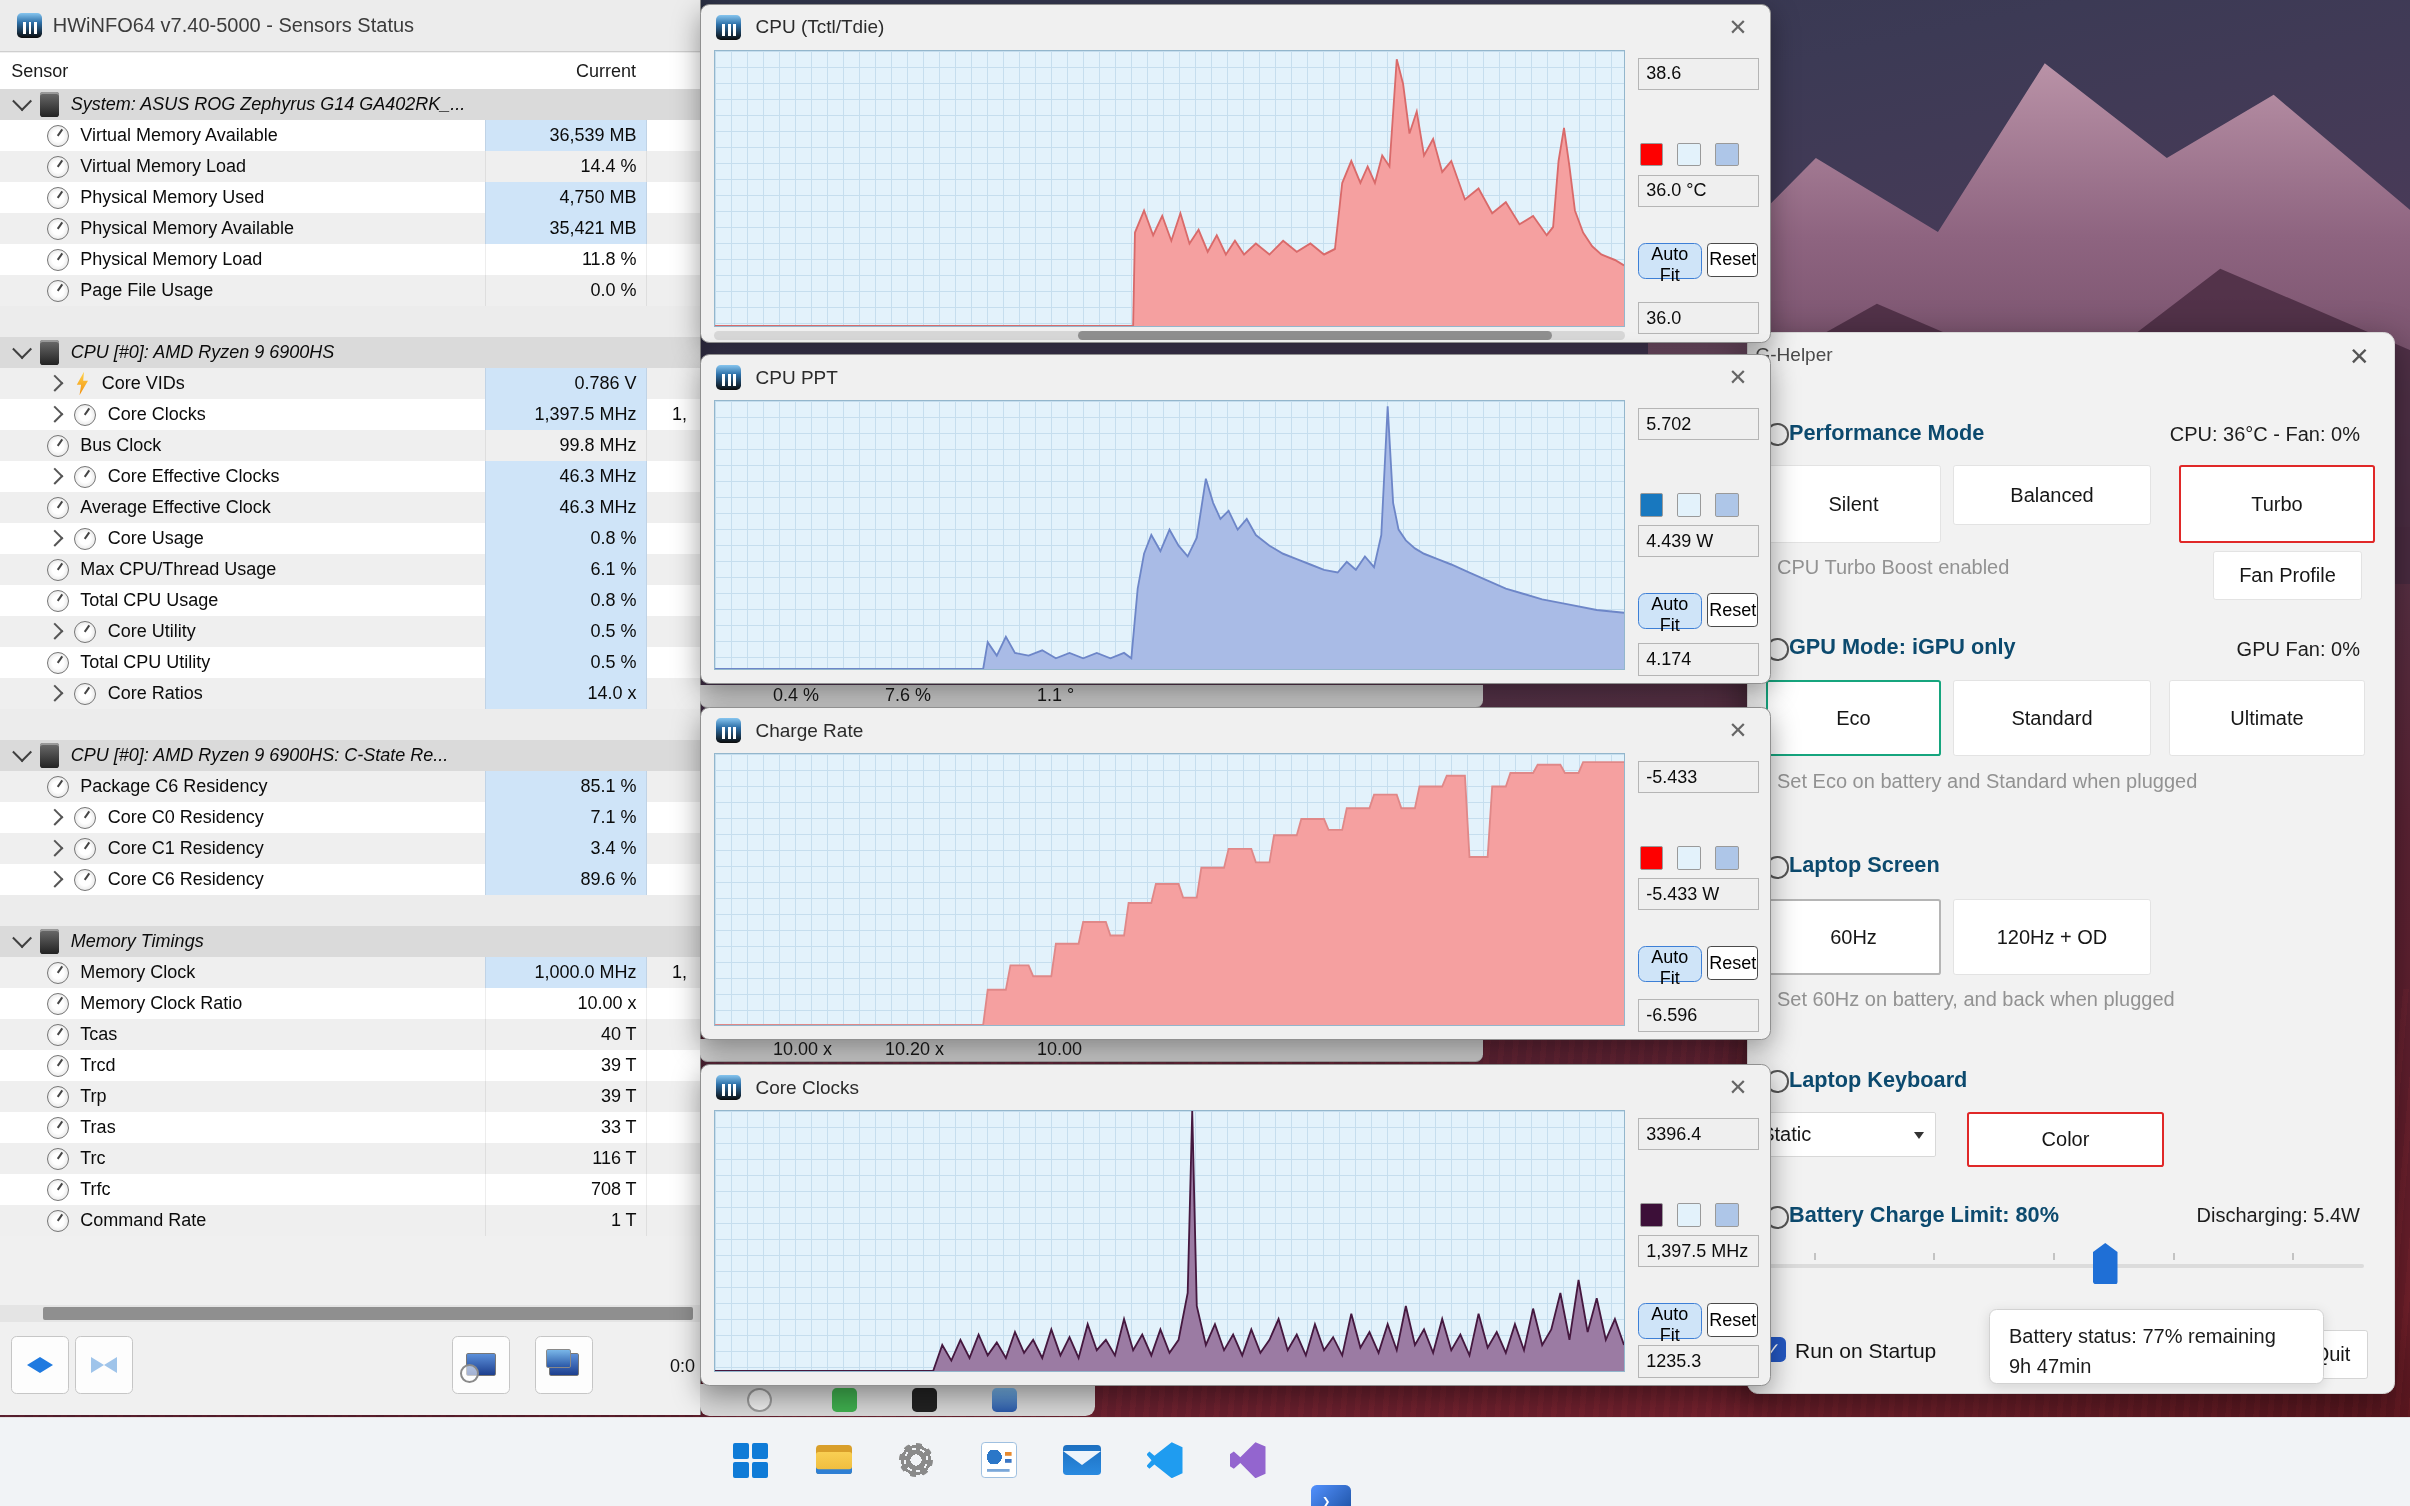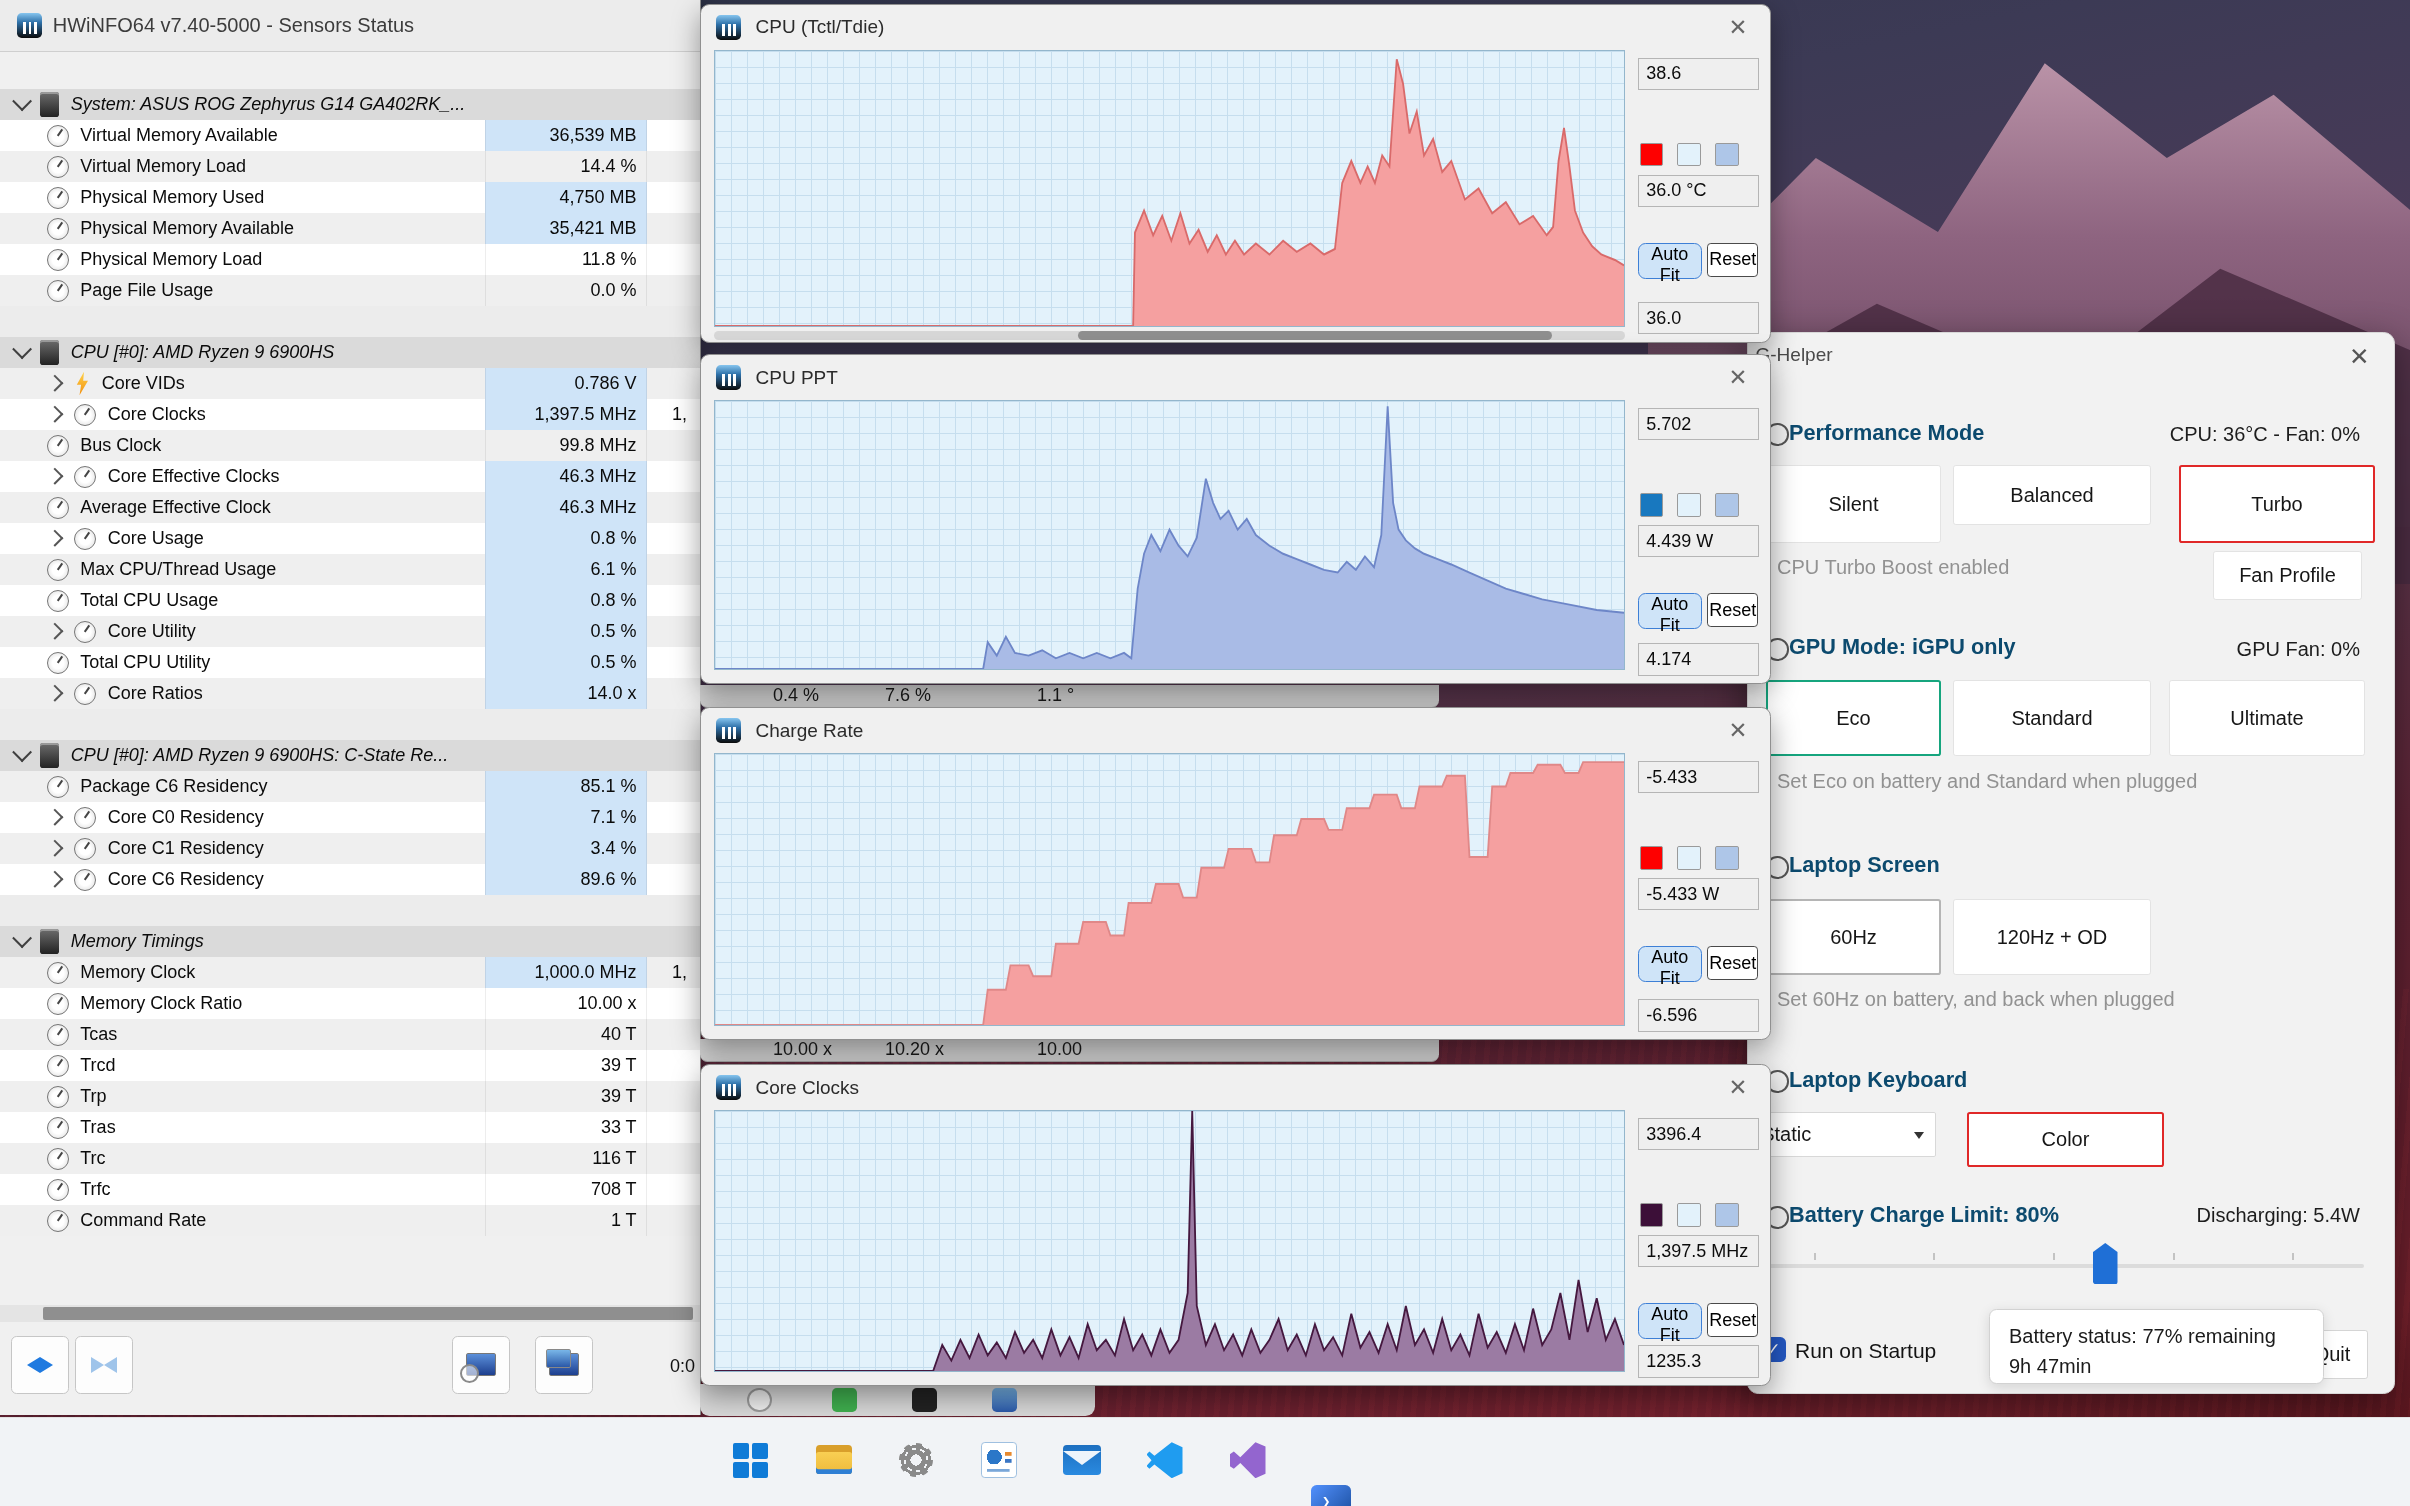--- a/index.html
+++ b/index.html
@@ -93,21 +93,21 @@
   .sw{width:21.7px;height:21.7px;border:0.9px solid #9a9a9a;border-radius:1.9px;}
   .sw2{background:#e3f2fb;} .sw3{background:#aec6e8;}
   .gbtns{position:absolute;top:185px;left:0;display:flex;gap:5.6px;}
   .autofit{width:64px;height:36px;background:#cfe4f8;border:1.9px solid #3d7fd6;border-radius:7.5px;
     font-size:18px;font-family:inherit;color:#000;padding:0;}
   .resetb{width:51px;height:34px;background:#fff;border:0.9px solid #4a4a4a;border-radius:3.8px;
     font-size:18px;font-family:inherit;color:#000;padding:0;}
 
   
   .strip{position:absolute;left:700px;width:739px;height:21.7px;background:#d4d4d4;z-index:25;
-    border-bottom:0.9px solid #a8a8a8;border-radius:0 0 7.5px 7.5px;font-size:18px;color:#1a1a1a;}
+    border-bottom:0.9px solid #a8a8a8;border-radius:0 0 7.5px 7.5px;font-size:18px;color:#1a1a1a;padding-left:44px;}
   .strip span{position:absolute;top:0;}
   .bstrip{position:absolute;left:700px;top:1384px;width:395px;height:32px;background:#d8d8d8;z-index:25;
     border-radius:0 0 9.4px 9.4px;}
   .bstrip .bi{position:absolute;top:3.8px;width:24.5px;height:24.5px;border-radius:4.7px;}
   .bi.circ{border:2.8px solid #9a9a9a;border-radius:50%;background:#eee;box-sizing:border-box;}
   .bi.grn{background:#3fae4e;} .bi.drk{background:#222;} .bi.blu{background:linear-gradient(180deg,#79b6e8,#2a58a8);}
 
   
   #ghelper{position:absolute;left:1747px;top:332px;width:646px;height:1060px;z-index:20;
     background:#f2f2f2;border:0.9px solid #d8d8d8;border-radius:11.3px;
@@ -181,20 +181,24 @@
   <div class="mtn1"></div>
   <div class="mtn2"></div>
   <div class="ground-tex"></div>
 </div>
 
 <div id="hwinfo">
   <div class="hw-titlebar">
     <span class="hwico"></span>
     <span class="hw-title">HWiNFO64 v7.40-5000 - Sensors Status</span>
   </div>
+  <div class="hw-header">
+    <span class="hcol-sensor">Sensor</span>
+    <span class="hcol-current">Current</span>
+  </div>
   <div id="sensor-rows">
       <div class="srow header">
         <span class="chev-down"></span>
         <span class="ico-chip"></span>
         <span class="slabel">System: ASUS ROG Zephyrus G14 GA402RK_...</span>
       </div>
       <div class="srow item">
         <span class="ico-clock"></span>
         <span class="slabel">Virtual Memory Available</span>
         <span class="sval hl">36,539 MB</span>

